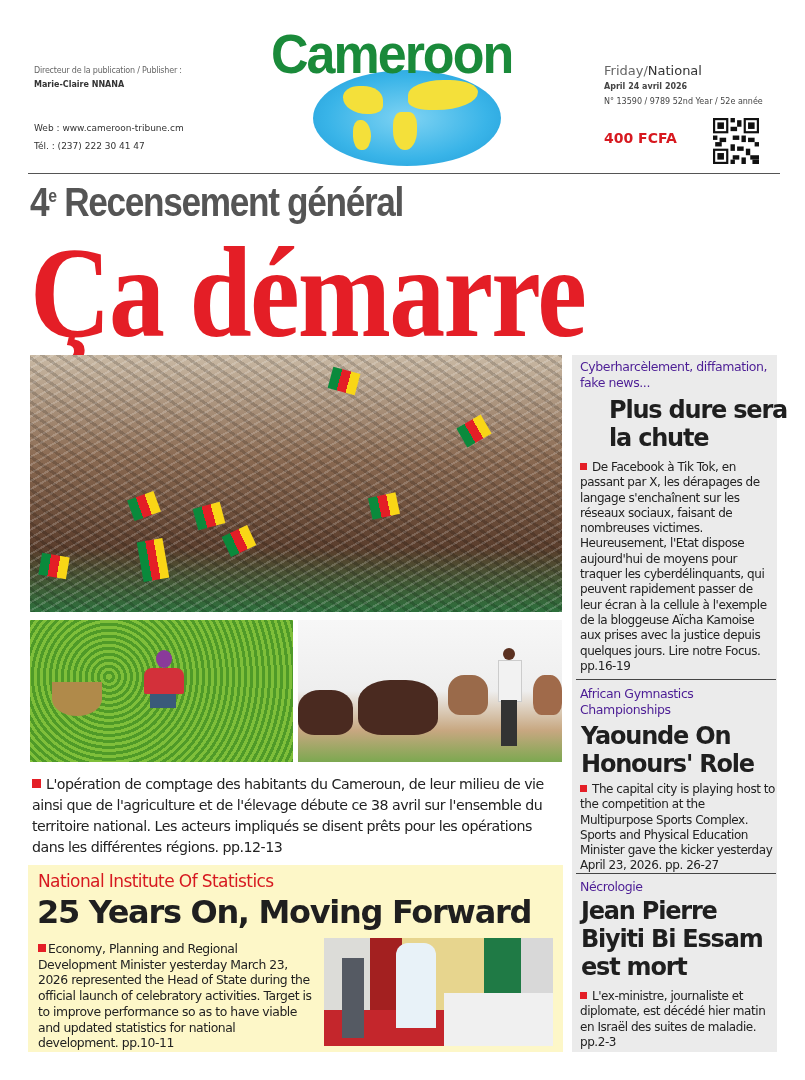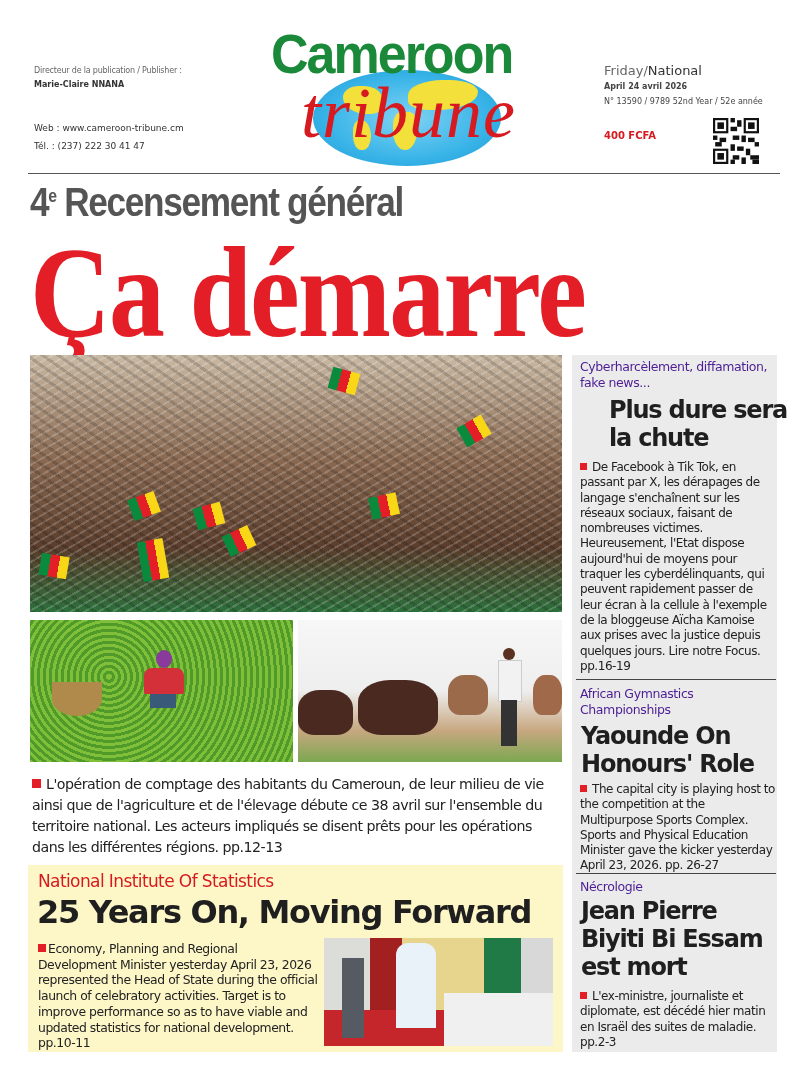--- a/index.html
+++ b/index.html
@@ -18,21 +18,21 @@
   .globe-land2{position:absolute;left:95px;top:10px;width:70px;height:30px;background:#f4e03a;border-radius:50% 40% 60% 30%;}
   .globe-land3{position:absolute;left:80px;top:42px;width:24px;height:38px;background:#f4e03a;border-radius:40% 40% 60% 60%;}
   .globe-land4{position:absolute;left:40px;top:50px;width:18px;height:30px;background:#f4e03a;border-radius:40% 60% 50% 50%;}
   .logo-top{position:absolute;left:6px;top:0px;font-family:"Liberation Sans",sans-serif;font-weight:bold;font-size:52px;color:#1a8a3a;letter-spacing:-2px;line-height:56px;transform:scaleY(1.05);}
   .logo-bottom{position:absolute;left:36px;top:50px;font-family:"Liberation Serif",serif;font-style:italic;font-size:72px;color:#d71920;line-height:74px;letter-spacing:1px;}
   
   .day{left:604px;top:63px;font-size:13px;color:#666;}
   .day b{color:#333;font-weight:normal;}
   .date{left:604px;top:82px;font-size:8px;font-weight:bold;color:#444;}
   .issue{left:604px;top:97px;font-size:8px;color:#444;}
-  .price{left:604px;top:130px;font-size:10px;font-weight:bold;color:#d71920;}
+  .price{left:604px;top:130px;font-size:14px;font-weight:bold;color:#d71920;}
   .qr{left:713px;top:118px;width:46px;height:46px;}
   .rule{left:28px;top:173px;width:752px;height:1px;background:#555;}
   
   .kicker{left:30px;top:180px;font-family:"Liberation Sans",sans-serif;font-weight:bold;font-size:40px;color:#555;letter-spacing:-1.5px;transform:scaleX(0.88);transform-origin:left;}
   .kicker sup{font-size:18px;}
   .main-head{left:30px;top:222px;font-family:"Liberation Serif",serif;font-weight:bold;font-size:130px;color:#e41e26;letter-spacing:-2px;line-height:140px;transform:scaleX(0.86);transform-origin:left;}
   
   .photo{position:absolute;overflow:hidden;}
   .crowd{left:30px;top:355px;width:532px;height:257px;
     background:
@@ -74,21 +74,20 @@
 <div class="abs web">Web : www.cameroon-tribune.cm</div>
 
 <div class="abs logo">
   <div class="globe">
     <div class="globe-land1"></div>
       <div class="globe-land2"></div>
       <div class="globe-land3"></div>
       <div class="globe-land4"></div>
   </div>
   <div class="logo-top">Cameroon</div>
-  <div class="logo-bottom">tribune</div>
 </div>
 
 <div class="abs day"><span>Friday/</span><b>National</b></div>
 <div class="abs date">April 24 avril 2026</div>
 <div class="abs issue">N° 13590 / 9789  52nd Year / 52e année</div>
 <div class="abs price">400 FCFA</div>
 <svg class="abs qr" viewBox="0 0 21 21">
   <rect width="21" height="21" fill="#fff"></rect>
   <g fill="#111">
     <rect x="0" y="0" width="7" height="7"></rect>
@@ -154,21 +153,21 @@
     <div style="position:absolute;left:0;top:12px;width:22px;height:40px;background:#f2f2f2;border:1px solid #ccc;"></div>
     <div style="position:absolute;left:3px;top:52px;width:16px;height:46px;background:#333;"></div>
   </div>
 </div>
 
 <div class="abs lead"><span class="bullet"></span><span>L'opération de comptage des habitants du Cameroun, de leur milieu de vie ainsi que de l'agriculture et de l'élevage débute ce 38 avril sur l'ensemble du territoire national. Les acteurs impliqués se disent prêts pour les opérations dans les différentes régions. pp.12-13</span></div>
 
 <div class="abs ins-box"></div>
 <div class="abs ins-kicker">National Institute Of Statistics</div>
 <div class="abs ins-head">25 Years On, Moving Forward</div>
-<div class="abs ins-text"><span class="bullet" style="width:8px;height:8px;margin-right:2px;"></span><span>Economy, Planning and Regional Development Minister yesterday April 23, 2026 represented the Head of State during the official launch of celebratory activities. Target is to improve performance so as to have viable and updated statistics for national development. pp.10-11</span></div>
+<div class="abs ins-text"><span class="bullet" style="width:8px;height:8px;margin-right:2px;"></span><span>Economy, Planning and Regional Development Minister yesterday March 23, 2026 represented the Head of State during the official launch of celebratory activities. Target is to improve performance so as to have viable and updated statistics for national development. pp.10-11</span></div>
 <div class="photo ins-photo">
   <div class="ins-carpet"></div>
   <div style="position:absolute;left:18px;top:20px;width:22px;height:80px;background:#555a63;"></div>
   <div style="position:absolute;left:72px;top:5px;width:40px;height:85px;background:#e8f2f8;border-radius:12px 12px 0 0;"></div>
   <div style="position:absolute;left:120px;top:55px;width:110px;height:53px;background:#f0f0f0;"></div>
 </div>
 
 <div class="abs sidebar"></div>
 
 <div class="abs sb-kicker" style="top:359px;width:190px;">Cyberharcèlement, diffamation, fake news...</div>

